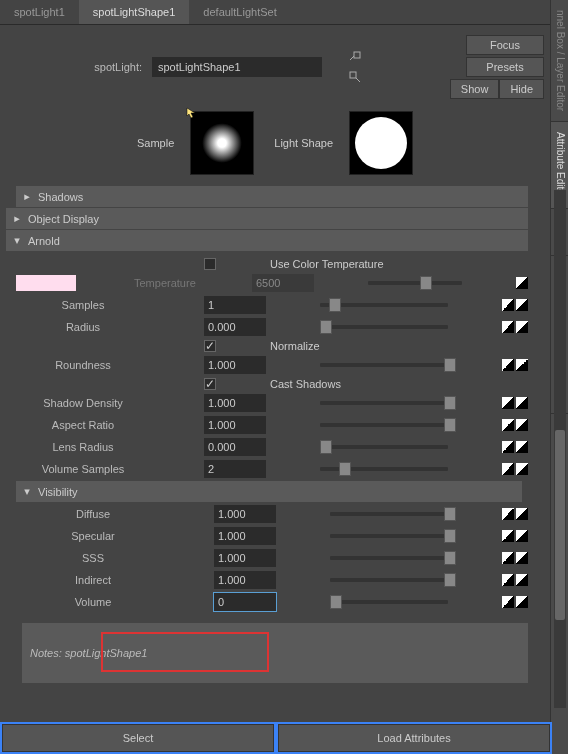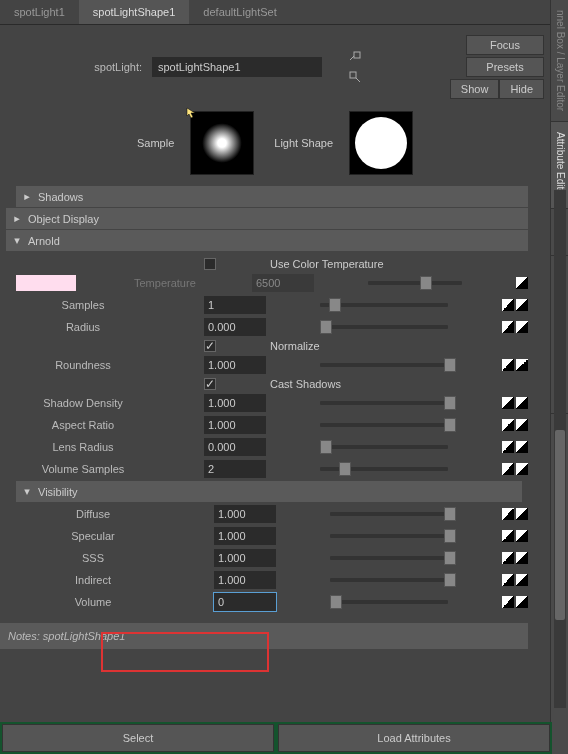--- a/index.html
+++ b/index.html
@@ -38,26 +38,26 @@
   .slider-line { position: absolute; left: 0; right: 0; height: 4px; background: #333; border-radius: 1px; }
   .slider-thumb { position: absolute; width: 12px; height: 14px; background: #888; border: 1px solid #555; top: 0; }
   .chkbox { width: 12px; height: 12px; background: #2b2b2b; border: 1px solid #666; display: inline-block; margin-right: 6px; position: relative; }
   .chkbox.checked::after { content: '✓'; position: absolute; top: -2px; left: 0; color: #ccc; font-size: 12px; }
   .swatch { width: 60px; height: 16px; background: #fde; }
   .end-icons { display: flex; gap: 2px; }
   .end-icon { width: 12px; height: 12px; background: linear-gradient(135deg, #fff 50%, #000 50%); }
   .scroll-area { flex: 1; overflow: hidden; position: relative; margin-right: 16px; }
   .scrollbar-v { position: absolute; right: 2px; top: 190px; width: 12px; bottom: 46px; background: #3a3a3a; }
   .scroll-thumb { position: absolute; left: 1px; right: 1px; top: 240px; height: 190px; background: #666; border-radius: 2px; }
-  .footer { display: flex; position: absolute; bottom: 0; left: 0; right: 16px; background: #14532d; }
+  .footer { display: flex; position: absolute; bottom: 0; left: 0; right: 16px; background: #3b82f6; }
   .footer-btn { flex: 1; background: #555; border: 1px solid #333; padding: 7px 0; text-align: center; margin: 2px; }
   .side-tabs { width: 18px; background: #4a4a4a; display: flex; flex-direction: column; border-left: 1px solid #333; }
   .side-tab { writing-mode: vertical-rl; padding: 10px 2px; color: #888; font-size: 10px; border-bottom: 1px solid #333; cursor: pointer; text-align: center; }
   .side-tab.active { color: #ddd; background: #555; }
-  .notes { padding: 7px 8px; color: #bbb; font-style: italic; margin: 6px 6px 0 0; background: #5a5a5a; }
+  .notes { padding: 24px 8px; color: #bbb; font-style: italic; margin: 6px 6px 0 22px; background: #5a5a5a; }
   .red-box { border: 2px solid #d33; padding: 0; position: absolute; pointer-events: none; }
 </style>
 </head>
 <body>
 
 <div class="main">
   <div class="content">
     <div class="tabs">
       <div class="tab">spotLight1</div>
       <div class="tab active">spotLightShape1</div>

